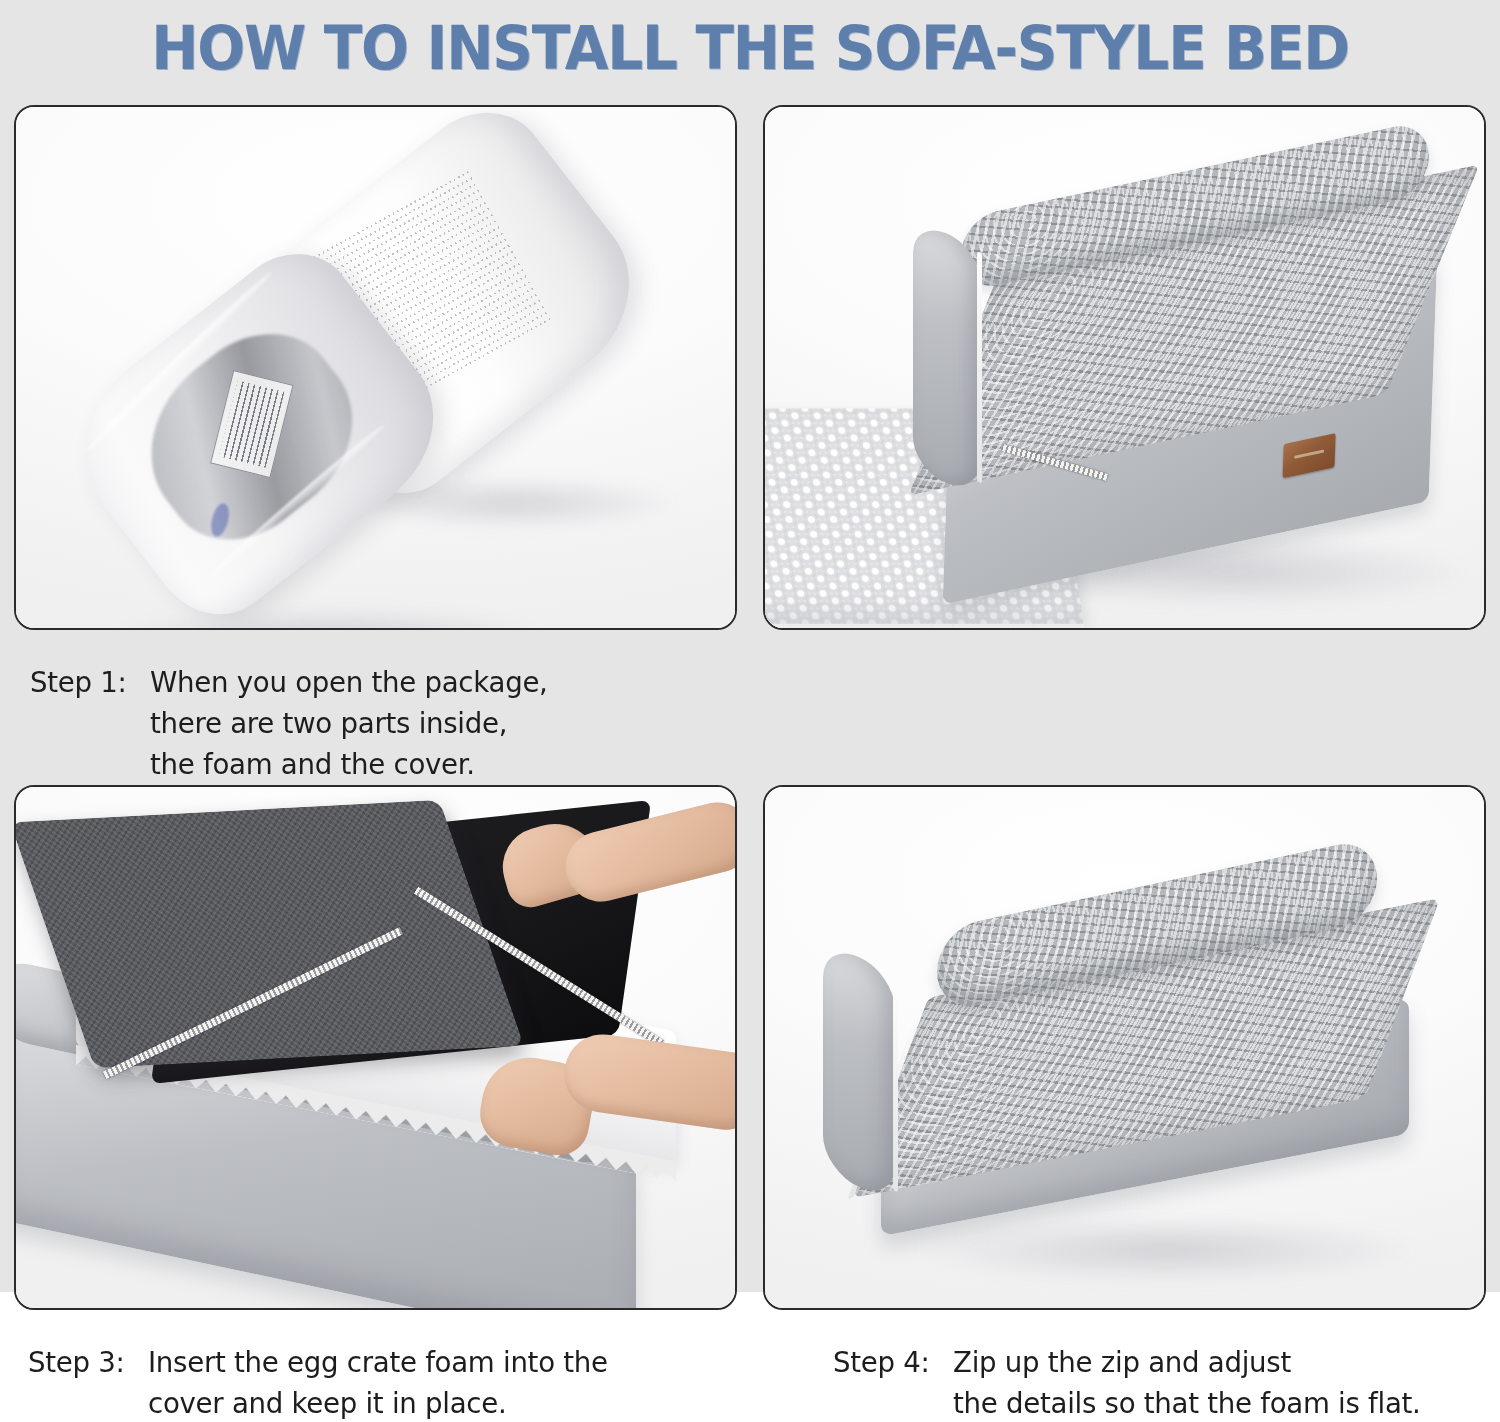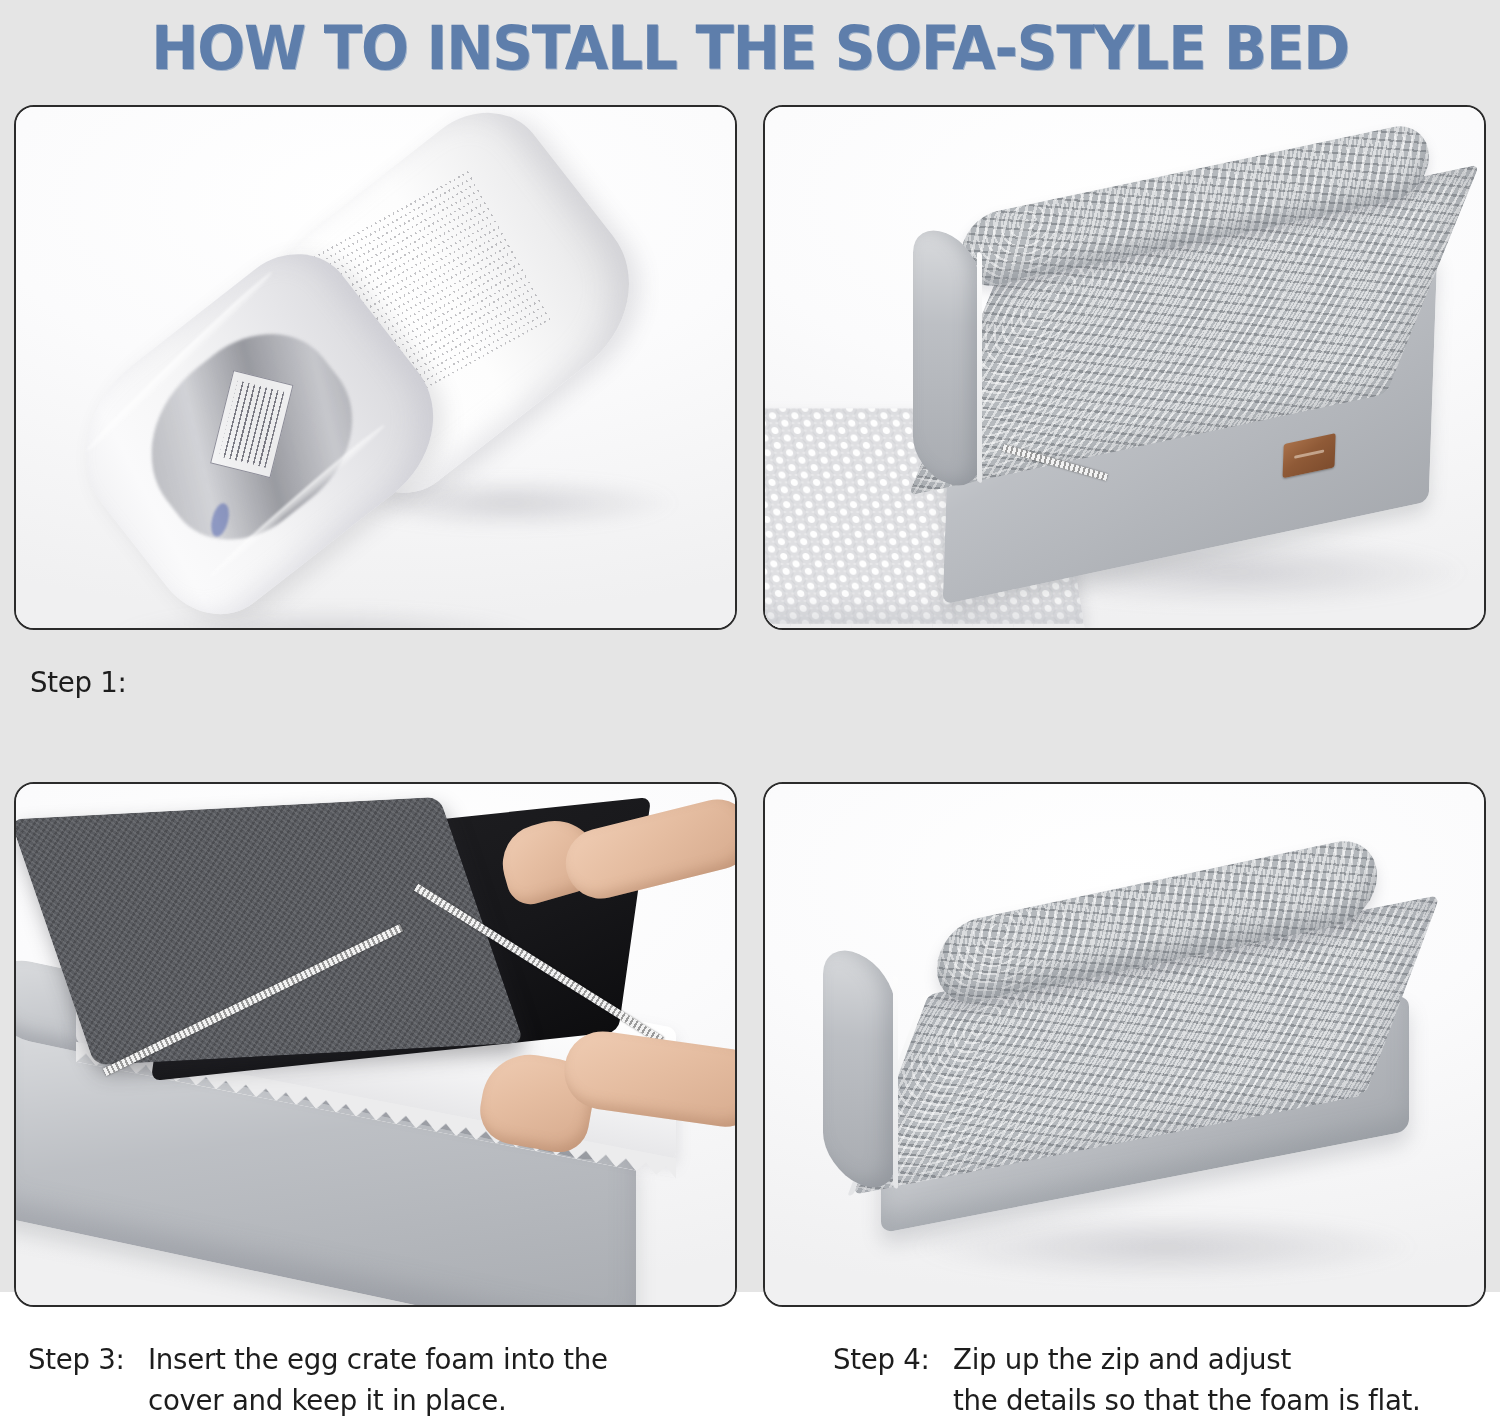--- a/index.html
+++ b/index.html
@@ -271,20 +271,25 @@
           <div class="fabric"></div>
           <div class="wrinkle" style="left:6%; top:8%; width:78%; height:10px; transform:rotate(-6deg);"></div>
           <div class="wrinkle" style="left:12%; top:78%; width:70%; height:9px; transform:rotate(-3deg);"></div>
           <div class="label"></div>
           <div class="bluemark"></div>
         </div>
       </div>
 
       <div class="caption cap-r1">
         <div class="step-label">Step 1:</div>
+        <div class="step-lines">
+          <span class="ln">When you open the package,</span>
+          <span class="ln">there are two parts inside,</span>
+          <span class="ln">the foam and the cover.</span>
+        </div>
       </div>
     </div>
 
     <div class="cell">
       <div class="photo">
         <div class="stage"></div>
 
         <div class="roll-shadow" style="left:230px; top:430px; width:470px; height:70px;"></div>
 
         <div class="bedwrap" style="left:-30px; top:300px; width:330px; height:220px;

